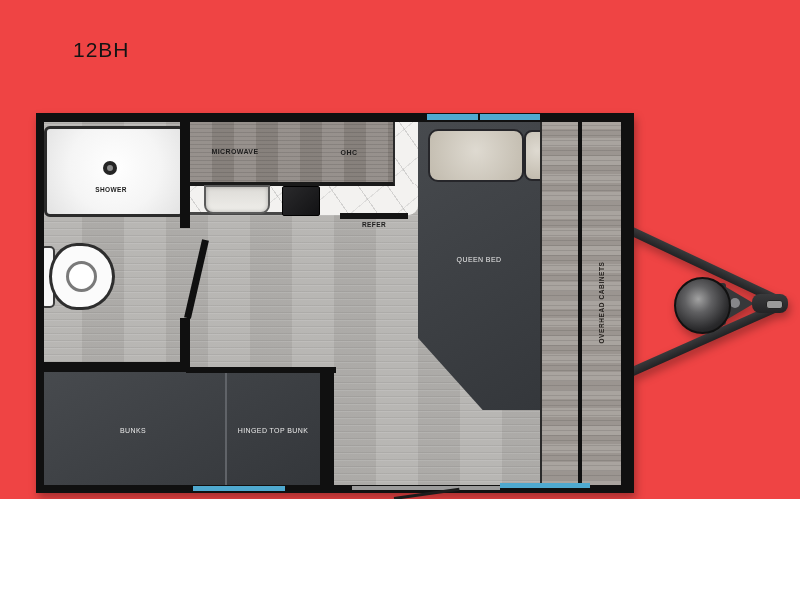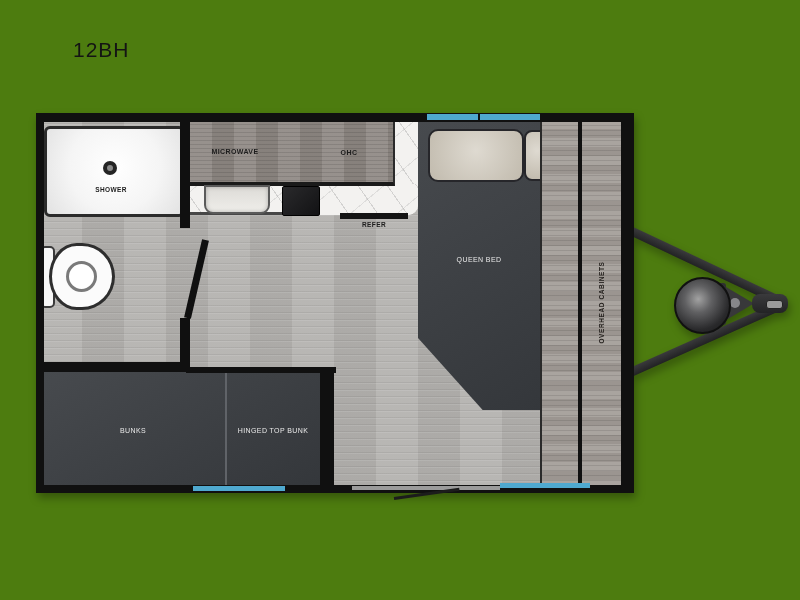--- a/index.html
+++ b/index.html
@@ -1,16 +1,16 @@
 <!DOCTYPE html>
 <html><head>
 <meta charset="utf-8">
 <style>
   html,body{margin:0;padding:0;background:#ffffff;}
-  #canvas{position:relative;width:800px;height:600px;background:#4d7c0f;overflow:hidden;
+  #canvas{position:relative;width:800px;height:499px;background:#ef4444;overflow:hidden;
           font-family:"Liberation Sans","DejaVu Sans",sans-serif;}
   #plan-title{position:absolute;left:73px;top:38px;font-size:21px;color:#141414;letter-spacing:1px;}
   #trailer{position:absolute;inset:0;filter:drop-shadow(2px 5px 4px rgba(0,0,0,0.30));}
   .abs{position:absolute;}
   
   .floor{background-color:#b4b2af;background-image:
       repeating-linear-gradient(180deg, rgba(255,255,255,.10) 0 1px, rgba(0,0,0,0) 1px 6px, rgba(0,0,0,.06) 6px 7px),
       repeating-linear-gradient(90deg, rgba(255,255,255,.06) 0 42px, rgba(0,0,0,.045) 42px 84px);}
   .wood{background-color:#8f8984;background-image:
       repeating-linear-gradient(180deg, rgba(0,0,0,.11) 0 1px, rgba(0,0,0,0) 1px 4px),

